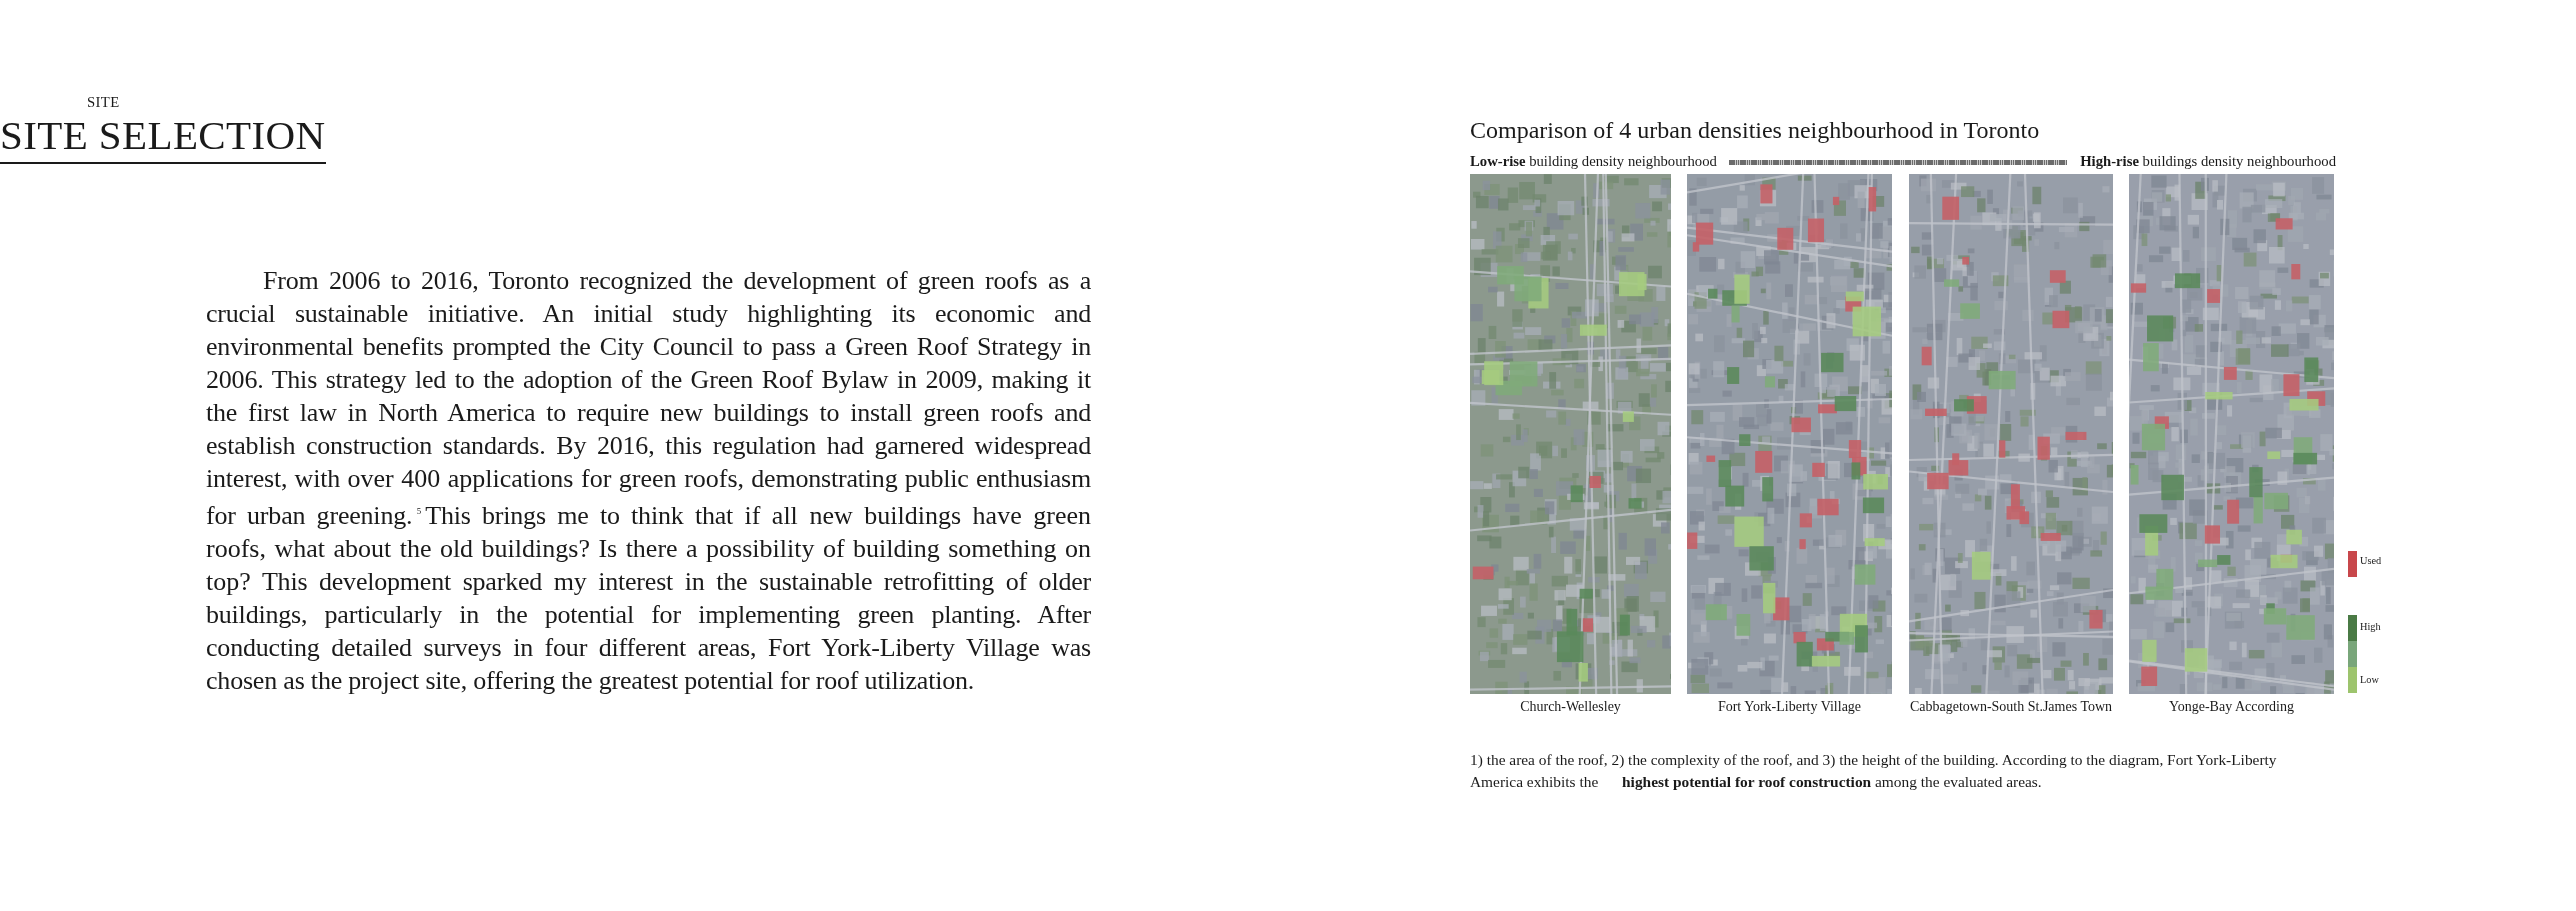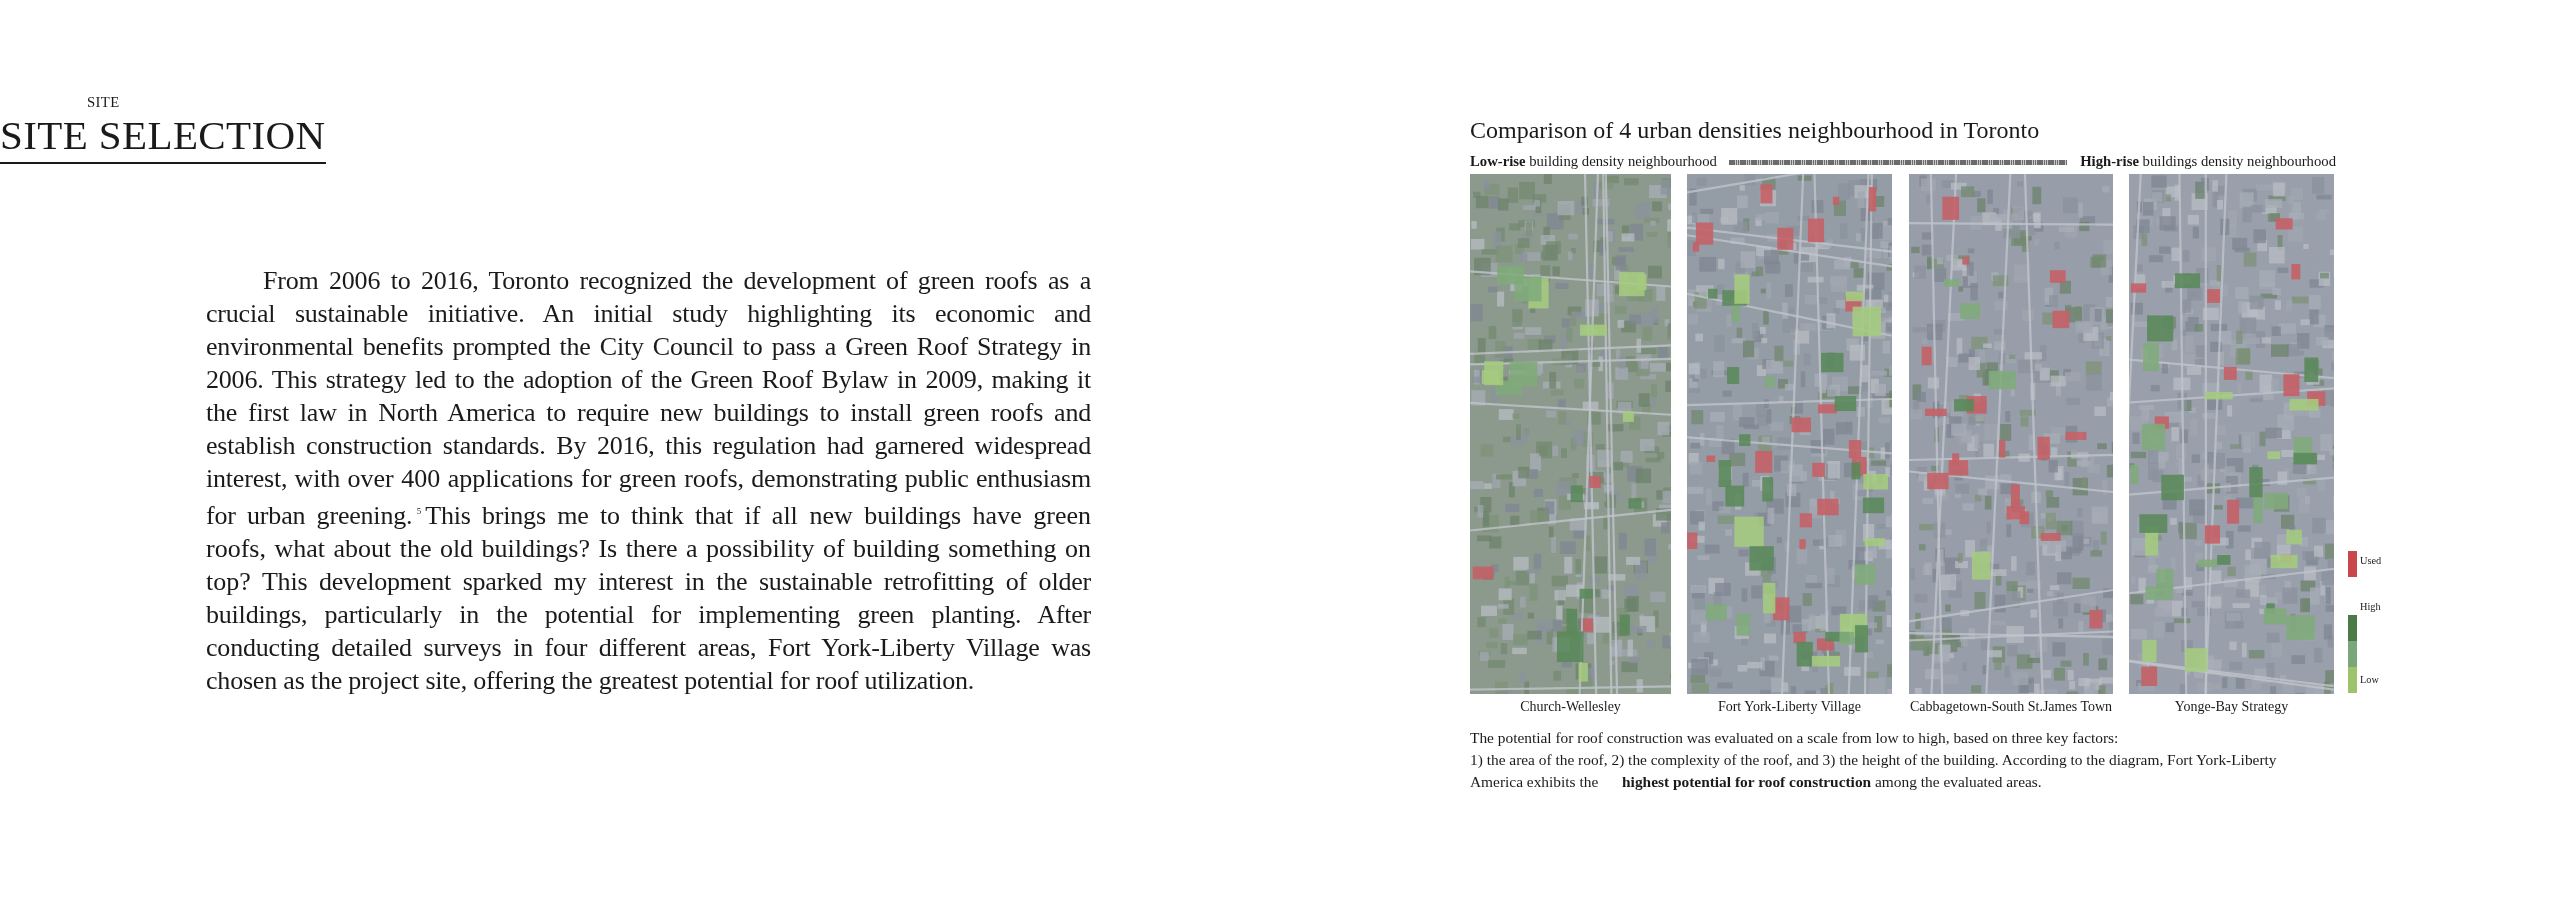--- a/index.html
+++ b/index.html
@@ -1772,28 +1772,28 @@
       <rect x="223.7806755829904" y="379.6845336076818" width="32.207175925925924" height="15.635116598079561" fill="#3f7a3a" opacity="0.88"></rect>
       <rect x="214.0585390946502" y="600.7003943758573" width="38.80504115226337" height="33.49588477366255" fill="#6fa563" opacity="0.88"></rect>
       <rect x="119.92796639231824" y="518.8222222222222" width="18.172968106995885" height="13.323731138545954" fill="#3f7a3a" opacity="0.88"></rect>
       <rect x="0" y="0" width="279" height="708" fill="#b9c0cc" opacity="0.22"></rect>
     </svg>
   </div>
 
 <div class="map-caption" style="left:1470px;width:201px;">Church-Wellesley</div>
 <div class="map-caption" style="left:1687px;width:205px;">Fort York-Liberty Village</div>
 <div class="map-caption" style="left:1894px;width:234px;">Cabbagetown-South St.James Town</div>
-<div class="map-caption" style="left:2129px;width:205px;">Yonge-Bay Strategy</div>
+<div class="map-caption" style="left:2129px;width:205px;">Yonge-Bay According</div>
 
 <div class="legend-swatch" style="top: 551px; height: 26px; background: rgb(200, 71, 75);" id="sw0"></div>
 <div class="legend-label" style="top:555px;">Used</div>
 <div class="legend-swatch" style="top: 615px; height: 26px; background: rgb(74, 122, 69);" id="sw1"></div>
-<div class="legend-label" style="top:601px;">High</div>
+<div class="legend-label" style="top:621px;">High</div>
 <div class="legend-swatch" style="top: 641px; height: 26px; background: rgb(121, 166, 122);" id="sw2"></div>
 <div class="legend-swatch" style="top: 667px; height: 26px; background: rgb(157, 196, 109);" id="sw3"></div>
 <div class="legend-label" style="top:674px;">Low</div>
 
 <p class="summary">
-  <span>The potential for roof construction was evaluated on a scale from low to high, based on three key factors:</span><br>
+  <br>
   <span>1) the area of the roof, 2) the complexity of the roof, and 3) the height of the building. According to the diagram, Fort York-Liberty</span><br>
   <span>America exhibits the </span><b>highest potential for roof construction</b><span> among the evaluated areas.</span>
 </p>
 
 
 </body></html>

